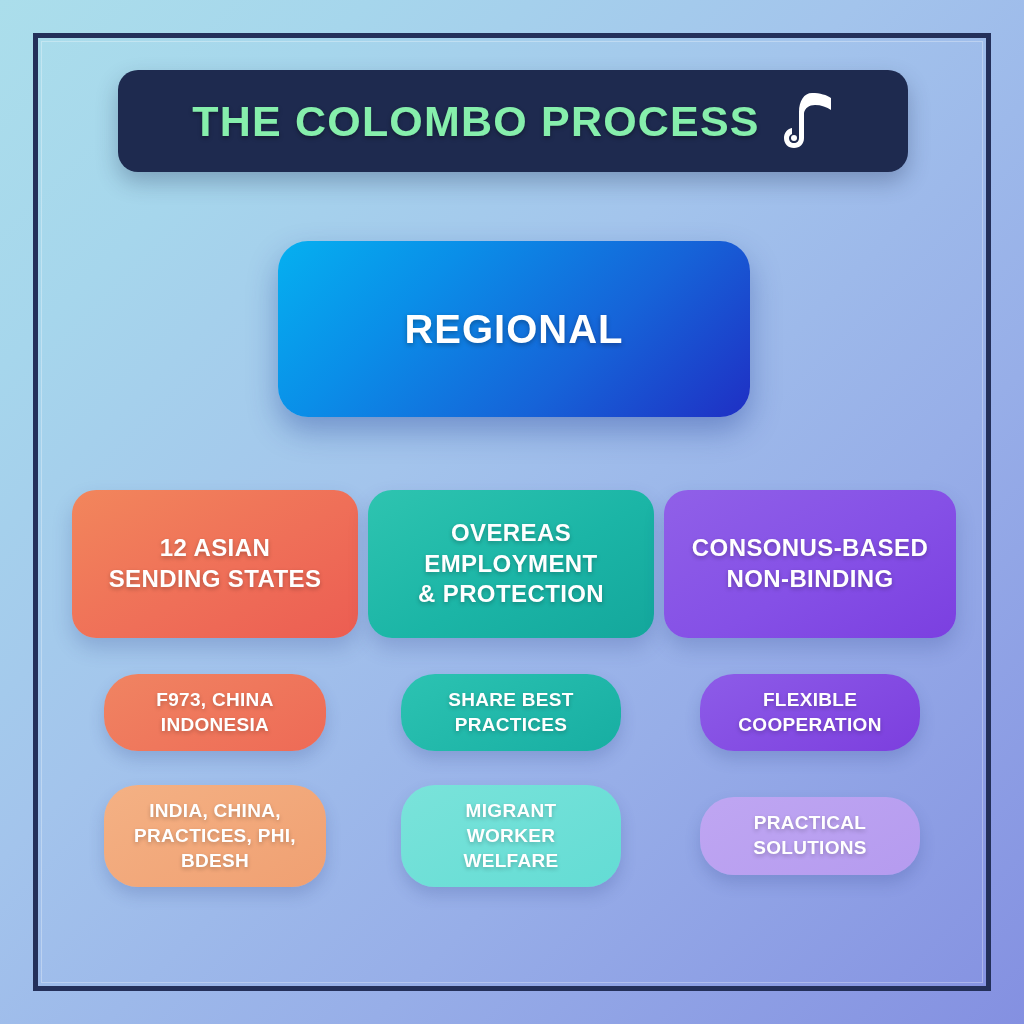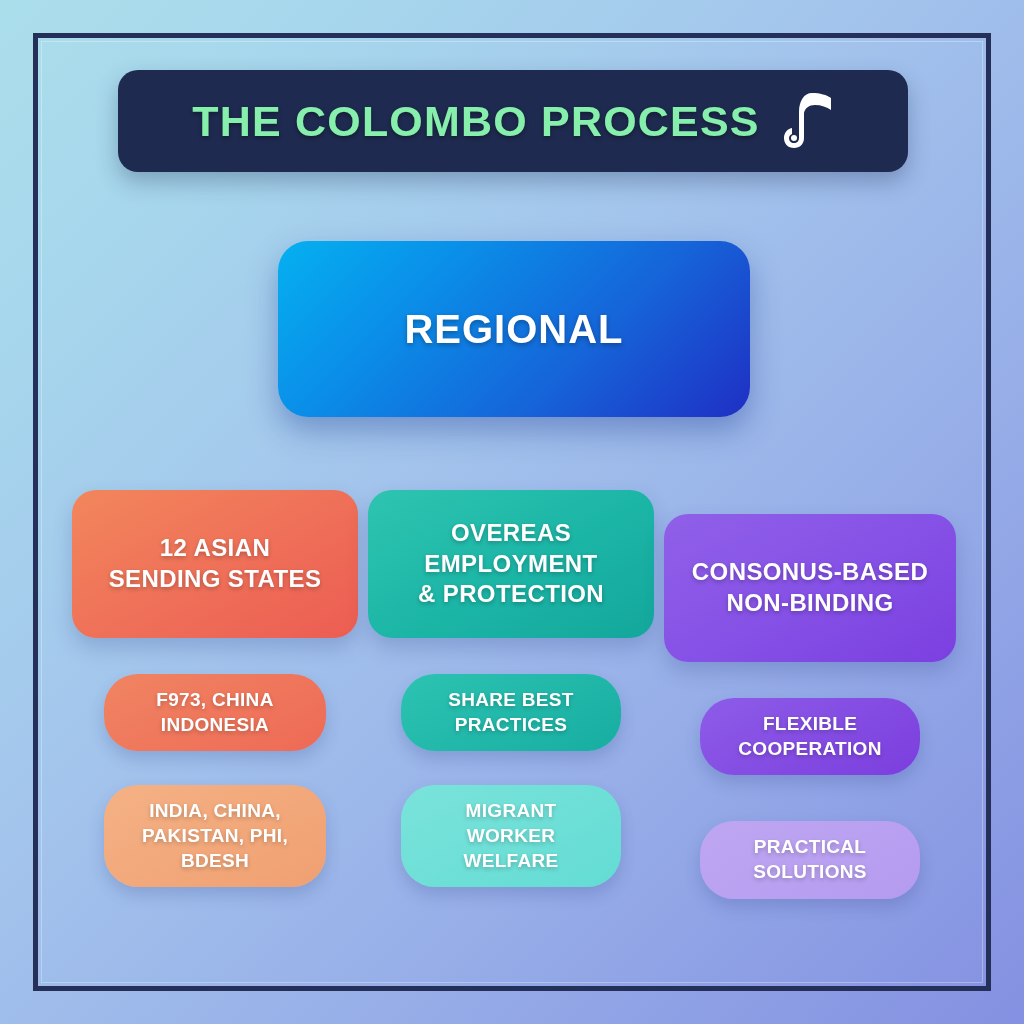--- a/index.html
+++ b/index.html
@@ -131,21 +131,21 @@
 
   
   .col-2 .pillar { background:linear-gradient(150deg,#2ec4b0 0%,#1bb5a6 55%,#14a79c 100%);
                    min-height:148px; }
   .col-2 .sub-a  { background:linear-gradient(150deg,#2cc3b2 0%,#17aea2 100%);
                    width:220px; margin-top:36px; min-height:74px; }
   .col-2 .sub-b  { background:linear-gradient(150deg,#7ae3da 0%,#63dcd4 100%);
                    width:220px; margin-top:34px; min-height:74px; }
 
   
-  .col-3 { width:292px;margin-top:24px; }
+  .col-3 { width:292px; }
   .col-3 .pillar { background:linear-gradient(150deg,#9060e8 0%,#8550e6 55%,#7b3fe0 100%); }
   .col-3 .sub-a  { background:linear-gradient(150deg,#8d5ce8 0%,#7c3ede 100%);
                    width:220px; margin-top:36px; min-height:74px; }
   .col-3 .sub-b  { background:linear-gradient(150deg,#bfa6f2 0%,#b59bef 100%);
                    width:220px; margin-top:46px; min-height:74px; }
 </style>
 </head>
 <body>
 
 <div id="poster">
@@ -179,21 +179,21 @@
       </div>
       <div class="sub sub-a">
         <span>
           <span>F973, CHINA</span><br>
           <span>INDONESIA</span>
         </span>
       </div>
       <div class="sub sub-b">
         <span>
           <span>INDIA, CHINA,</span><br>
-          <span>PAKISTAN, PHI,</span><br>
+          <span>PRACTICES, PHI,</span><br>
           <span>BDESH</span>
         </span>
       </div>
     </div>
 
     <div class="column col-2">
       <div class="pillar">
         <span>
           <span>OVEREAS</span><br>
           <span>EMPLOYMENT</span><br>

